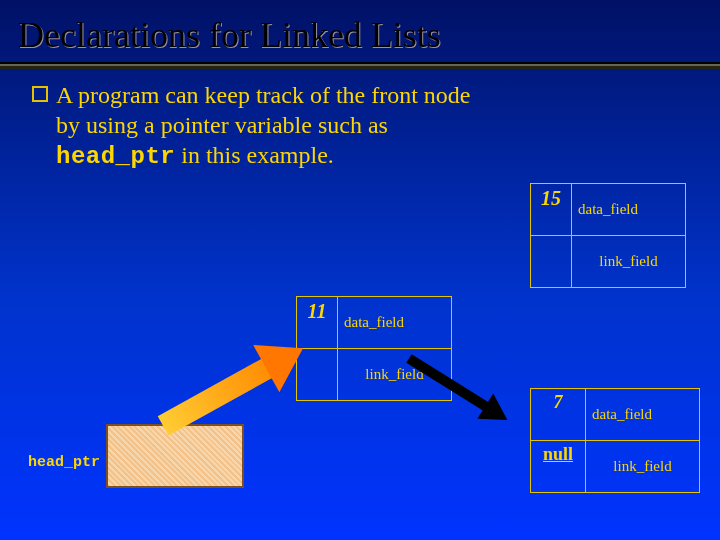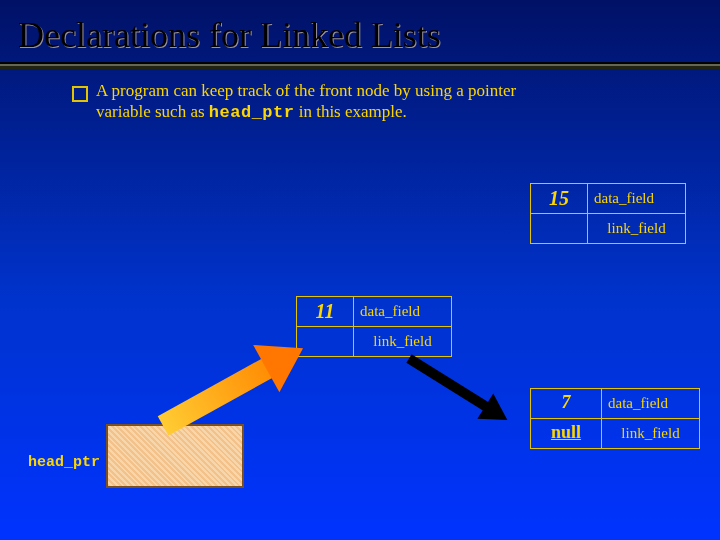--- a/index.html
+++ b/index.html
@@ -22,24 +22,23 @@
     height: 8px;
     position: relative;
   }
   .rule-top { height:2px; background:#000; }
   .rule-mid { height:2px; background:#665; }
   .rule-bot { height:3px; background:#221; }
   .content {
     position: relative;
     padding: 10px 40px 0 56px;
     color: #fcd600;
-    font-size: 17px;
+    font-size: 24px;
     line-height: 1.25;
     width: 430px;
-    margin-left: 40px;
   }
   .bullet-item {
     position: relative;
     margin-bottom: 6px;
     padding-left: 0;
   }
   .bullet-square {
     position: absolute;
     left: -24px;
     top: 6px;
@@ -62,29 +61,29 @@
   }
   .node-val {
     width: 38px;
     border: 1px solid #e4c400;
     border-right: none;
     color: #fcd600;
     font-style: italic;
     font-weight: bold;
     font-size: 20px;
     text-align: center;
-    padding: 3px 9px;
+    padding: 3px 1px;
     background: rgba(0,0,0,0.0);
   }
   .node-field {
     flex: 1;
     border: 1px solid #e4c400;
     color: #fcd600;
     font-size: 15px;
-    padding: 6px 6px;
+    padding: 17px 6px;
   }
   .node-link-row .node-val { border-top: none; text-decoration: underline; }
   .node-link-row .node-field { border-top: none; text-align: center; }
   .node-null .node-val { width: 52px; font-style: normal; font-weight: bold; font-size:18px; }
   
   
   .headbox {
     position: absolute;
     left: 106px;
     top: 424px;

